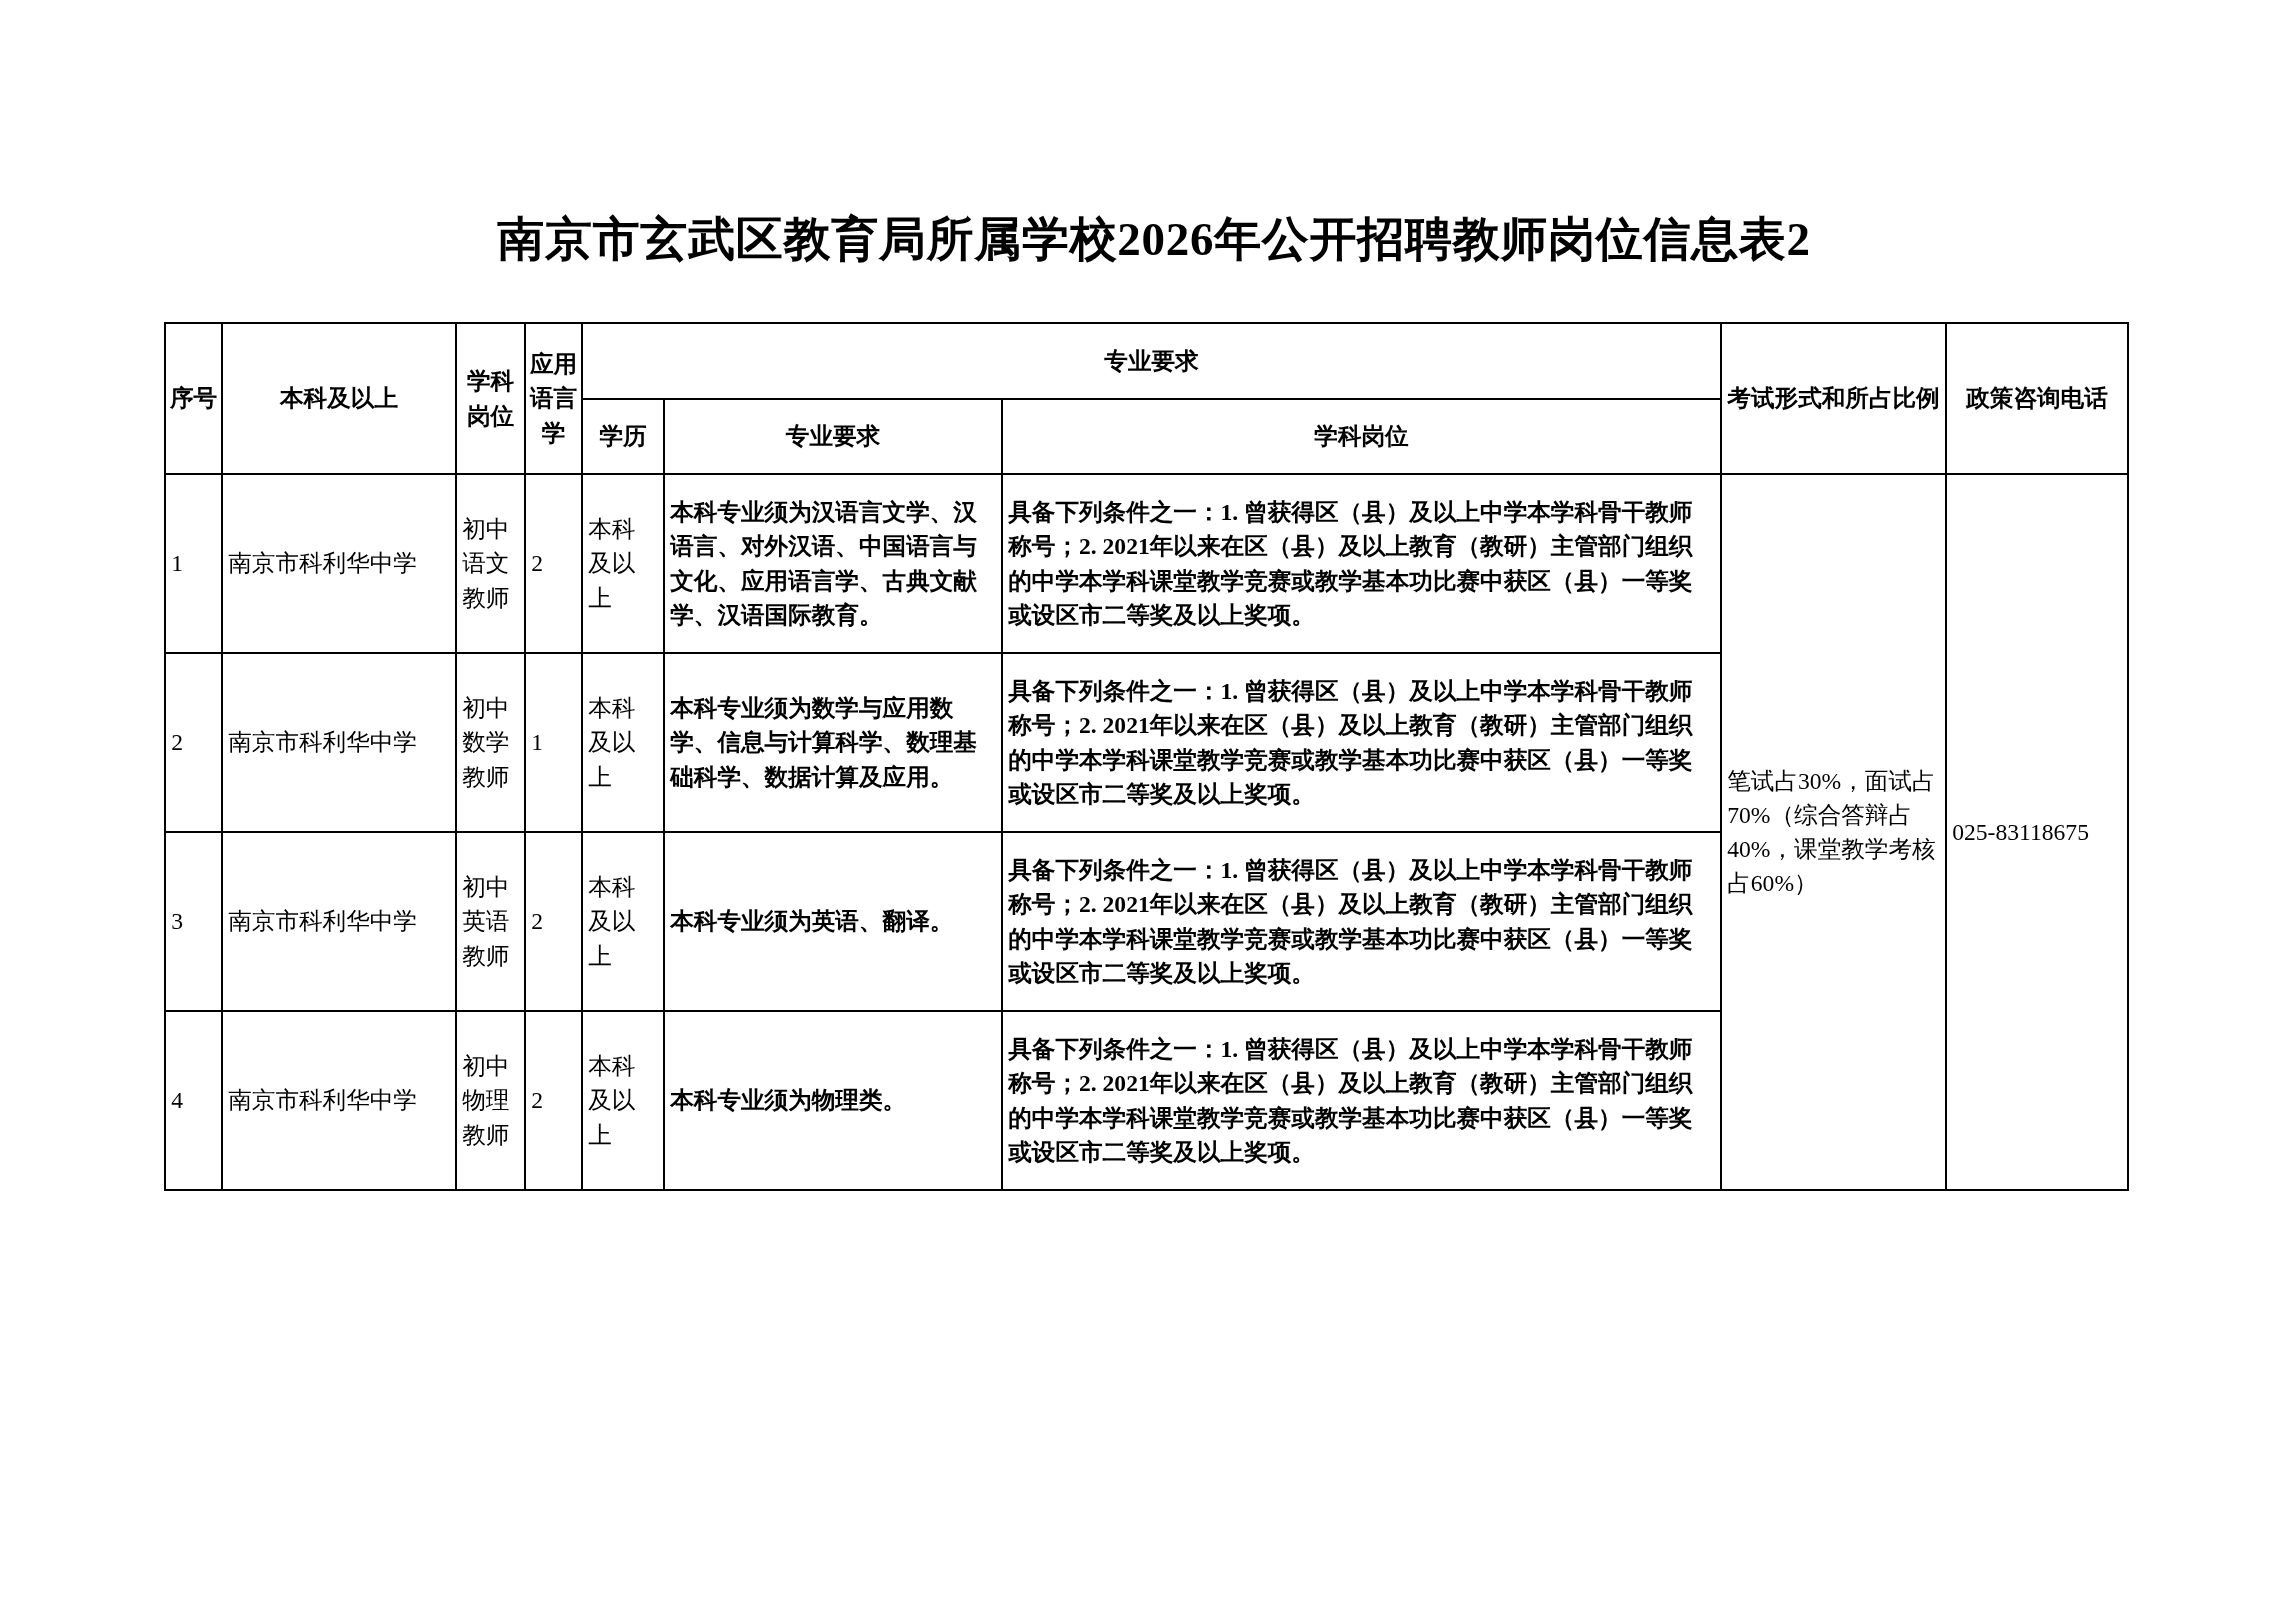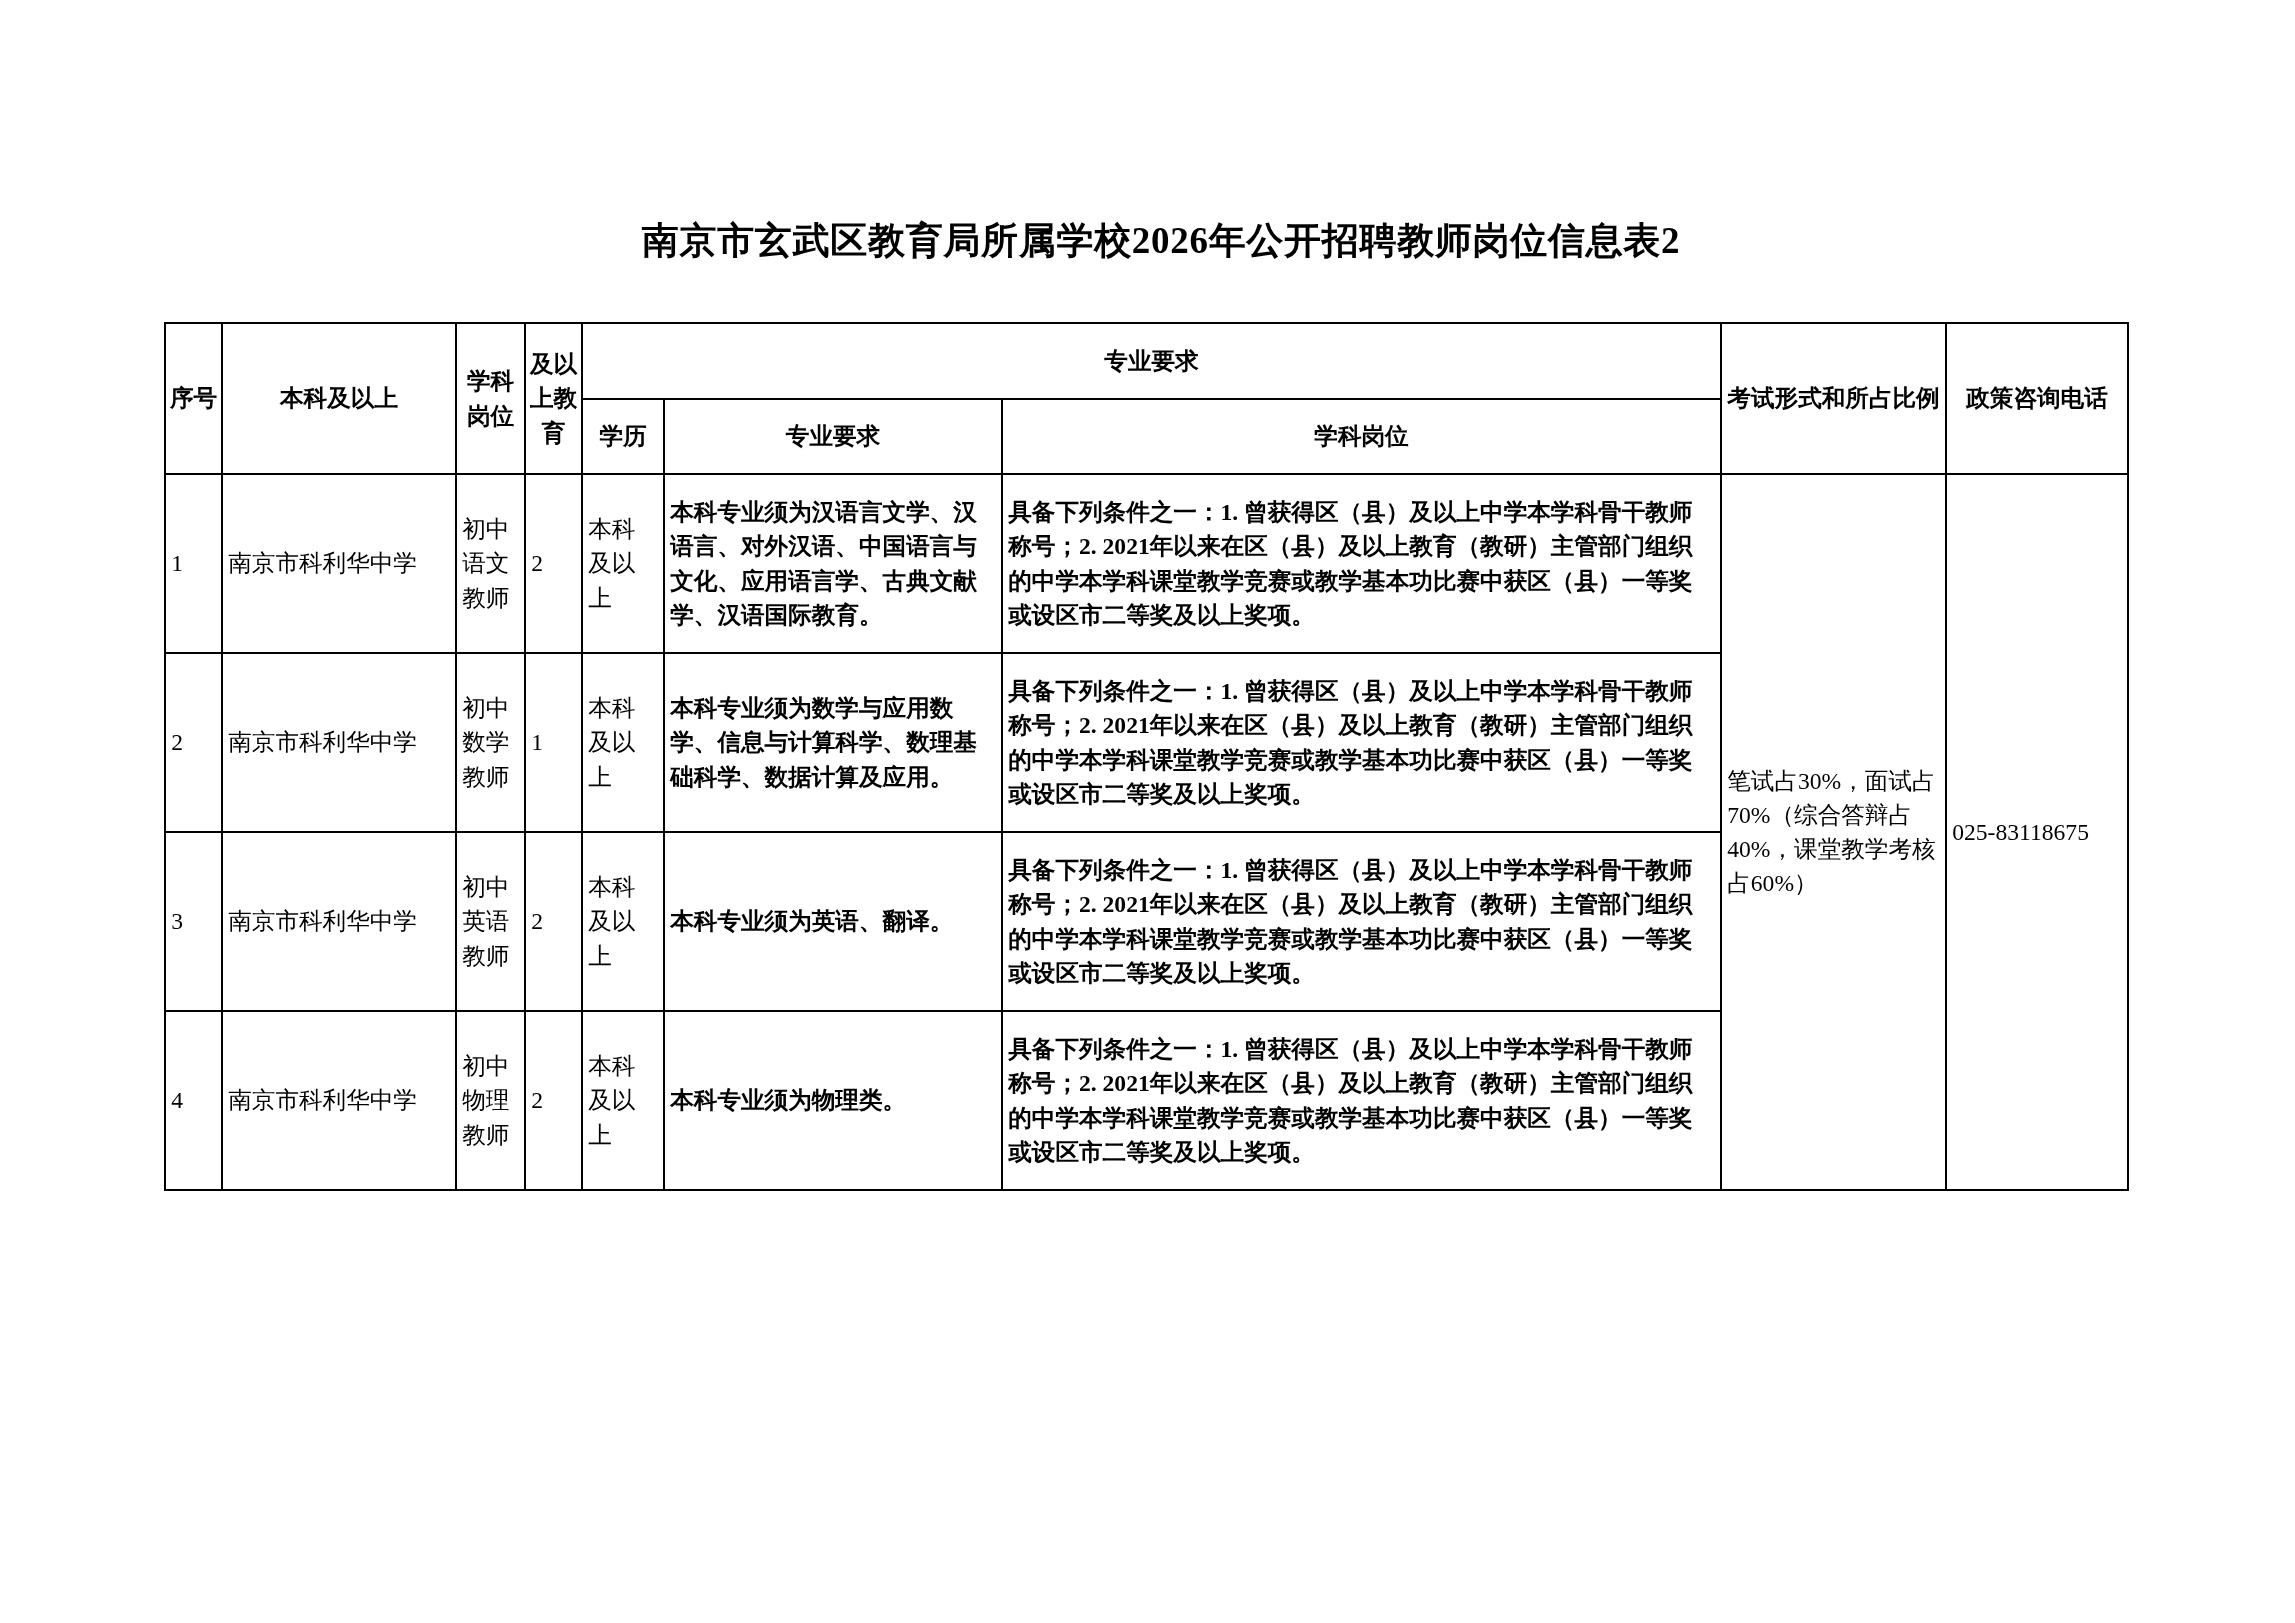--- a/index.html
+++ b/index.html
@@ -14,23 +14,23 @@
     width: 2295px;
     height: 1623px;
     background: #ffffff;
     overflow: hidden;
   }
   .doc-title {
     position: absolute;
     left: 164px;
     top: 206px;
     width: 1964px;
-    margin: 15px;
+    margin: 8px;
     text-align: center;
-    font-size: 37px;
+    font-size: 47px;
     font-weight: bold;
     line-height: 1.1;
     letter-spacing: 0.7px;
     white-space: nowrap;
   }
   table.recruit {
     position: absolute;
     left: 164px;
     top: 322px;
     width: 1964px;
@@ -75,21 +75,21 @@
       <col style="width:338px">
       <col style="width:719px">
       <col style="width:225px">
       <col style="width:182px">
     </colgroup>
     <thead>
       <tr class="hrow1">
         <th rowspan="2">序号</th>
         <th rowspan="2">本科及以上</th>
         <th rowspan="2">学科岗位</th>
-        <th rowspan="2">及以上教育</th>
+        <th rowspan="2">应用语言学</th>
         <th colspan="3">专业要求</th>
         <th rowspan="2">考试形式和所占比例</th>
         <th rowspan="2">政策咨询电话</th>
       </tr>
       <tr class="hrow2">
         <th>学历</th>
         <th>专业要求</th>
         <th>学科岗位</th>
       </tr>
     </thead>

